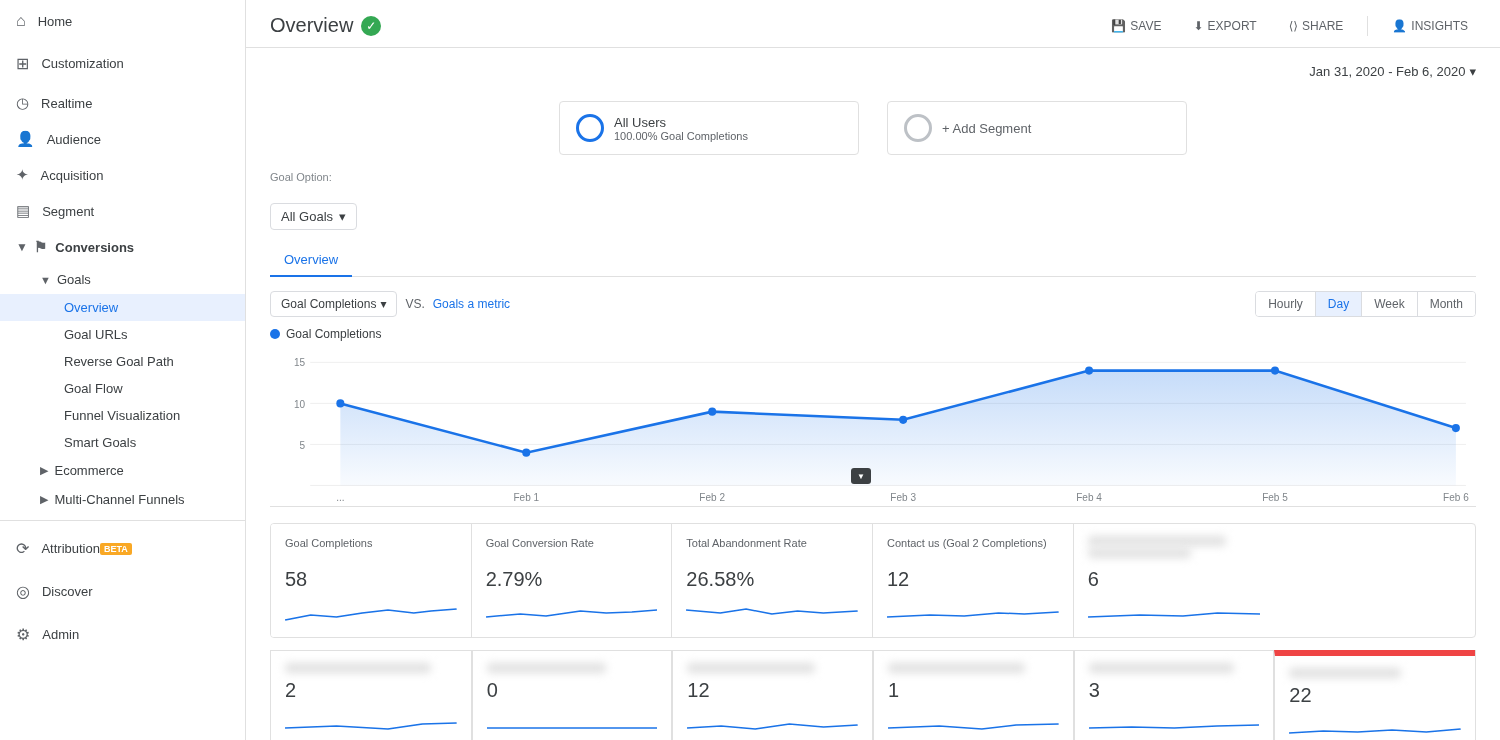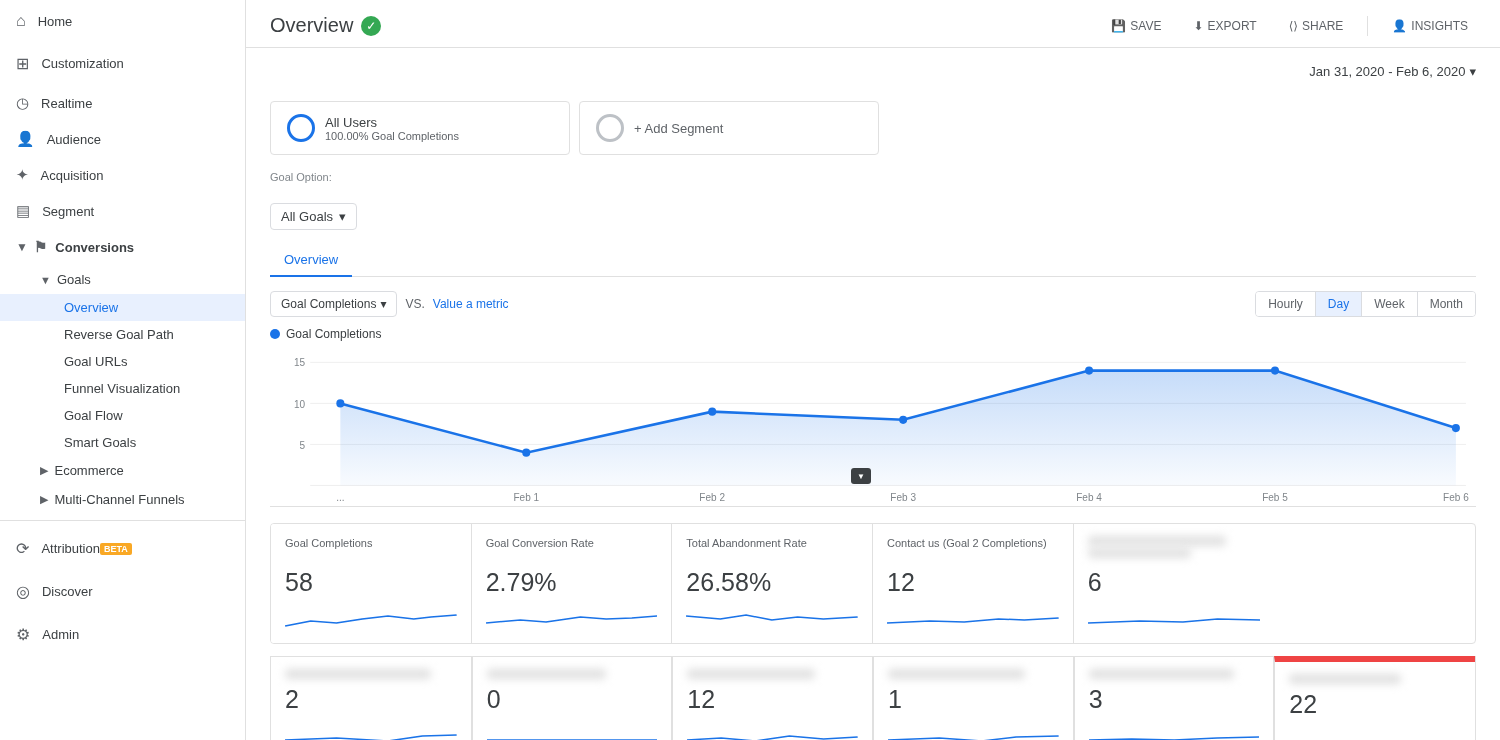--- a/index.html
+++ b/index.html
@@ -121,22 +121,23 @@
 
     
     .content {
       padding: 16px 24px;
       flex: 1;
     }
 
     
     .segments-row {
       display: flex;
-      gap: 9px;
+      gap: 28px;
       margin-bottom: 16px;
+      justify-content: center;
     }
     .segment-card {
       border: 1px solid #e0e0e0;
       border-radius: 4px;
       padding: 12px 16px;
       display: flex;
       align-items: center;
       gap: 10px;
       min-width: 300px;
       background: #fff;
@@ -288,21 +289,21 @@
     }
     .stat-card:last-child { border-right: none; }
     .stat-label {
       font-size: 11px;
       color: #5f6368;
       margin-bottom: 4px;
       line-height: 1.3;
       min-height: 28px;
     }
     .stat-value {
-      font-size: 25px;
+      font-size: 20px;
       font-weight: 400;
       color: #3c4043;
       margin-bottom: 4px;
     }
     .stat-sparkline { height: 30px; }
     .stat-sparkline svg { width: 100%; height: 100%; }
 
     
     .blurred {
       filter: blur(4px);
@@ -352,30 +353,30 @@
 
   <div class="sub-item" style="padding-left:40px;">
     <span style="margin-right:6px;font-size:11px;color:#5f6368;">▼</span>
     <span>Goals</span>
   </div>
 
   <div class="sub-sub-item active" style="background:#e8f0fe;color:#1a73e8;font-weight:500;">
     <span>Overview</span>
   </div>
   <div class="sub-sub-item">
+    <span>Goal URLs</span>
+  </div>
+  <div class="sub-sub-item">
     <span>Reverse Goal Path</span>
   </div>
   <div class="sub-sub-item">
-    <span>Goal URLs</span>
+    <span>Goal Flow</span>
   </div>
   <div class="sub-sub-item">
     <span>Funnel Visualization</span>
-  </div>
-  <div class="sub-sub-item">
-    <span>Goal Flow</span>
   </div>
   <div class="sub-sub-item">
     <span>Smart Goals</span>
   </div>
 
   <div class="sub-item" style="padding-left:40px;">
     <span style="margin-right:6px;font-size:11px;color:#5f6368;">▶</span>
     <span>Ecommerce</span>
   </div>
 
@@ -464,21 +465,21 @@
       <div class="tab active">Overview</div>
     </div>
 
     <div class="chart-controls">
       <div class="metric-selector">
         <div class="metric-btn">
           <span>Goal Completions</span>
           <span>▾</span>
         </div>
         <span class="vs-text">VS.</span>
-        <span class="select-metric-link">Value a metric</span>
+        <span class="select-metric-link">Goals a metric</span>
       </div>
       <div class="time-buttons">
         <div class="time-btn">Hourly</div>
         <div class="time-btn active">Day</div>
         <div class="time-btn">Week</div>
         <div class="time-btn">Month</div>
       </div>
     </div>
 
     <div class="chart-legend">

